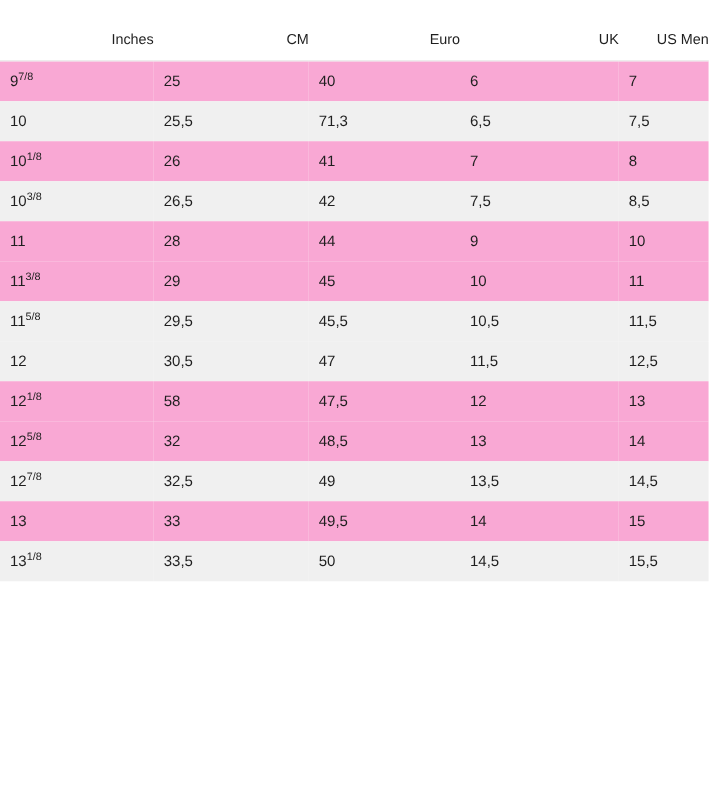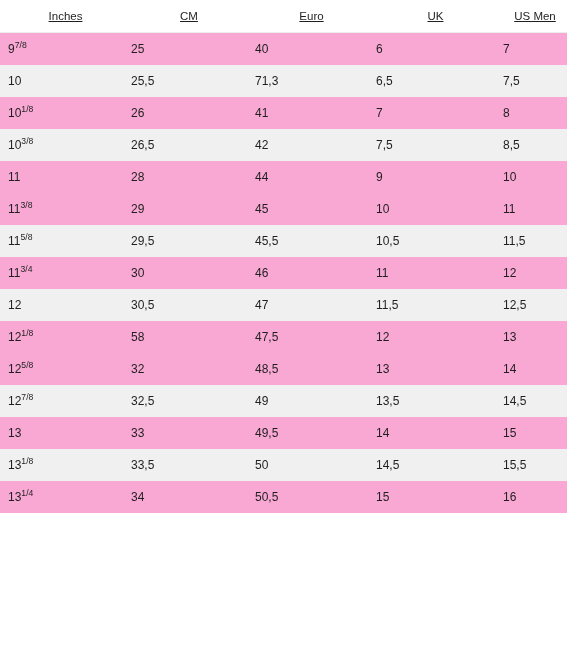--- a/index.html
+++ b/index.html
@@ -24,30 +24,29 @@
   }
 
   .size-table col.c0 { width: 123px; }
   .size-table col.c1 { width: 124px; }
   .size-table col.c2 { width: 121px; }
   .size-table col.c3 { width: 127px; }
   .size-table col.c4 { width: 72px; }
 
   .size-table thead th {
     height: 32px;
-    padding: 0 0 0 8px;
-    text-align: center;
+    padding: 16px 0 0 8px;
+    text-align: right;
     vertical-align: middle;
     font-weight: normal;
     font-size: 11.5px;
     color: #1f1f1f;
     background: #ffffff;
     border-bottom: 1px solid #ededed;
     white-space: nowrap;
-    text-decoration: underline;
   }
 
   .size-table tbody td {
     height: 32px;
     padding: 0 0 0 8px;
     text-align: left;
     vertical-align: middle;
     font-size: 12px;
     color: #1f1f1f;
     white-space: nowrap;
@@ -131,27 +130,20 @@
         <td>10</td>
         <td>11</td>
       </tr>
       <tr class="even">
         <td><span>11</span><span class="frac">5/8</span></td>
         <td>29,5</td>
         <td>45,5</td>
         <td>10,5</td>
         <td>11,5</td>
       </tr>
-      <tr class="odd">
-        <td><span>11</span><span class="frac">3/4</span></td>
-        <td>30</td>
-        <td>46</td>
-        <td>11</td>
-        <td>12</td>
-      </tr>
       <tr class="even">
         <td><span>12</span></td>
         <td>30,5</td>
         <td>47</td>
         <td>11,5</td>
         <td>12,5</td>
       </tr>
       <tr class="odd">
         <td><span>12</span><span class="frac">1/8</span></td>
         <td>58</td>
@@ -180,21 +172,14 @@
         <td>14</td>
         <td>15</td>
       </tr>
       <tr class="even">
         <td><span>13</span><span class="frac">1/8</span></td>
         <td>33,5</td>
         <td>50</td>
         <td>14,5</td>
         <td>15,5</td>
       </tr>
-      <tr class="odd">
-        <td><span>13</span><span class="frac">1/4</span></td>
-        <td>34</td>
-        <td>50,5</td>
-        <td>15</td>
-        <td>16</td>
-      </tr>
     </tbody>
 </table>
 
 </body></html>

